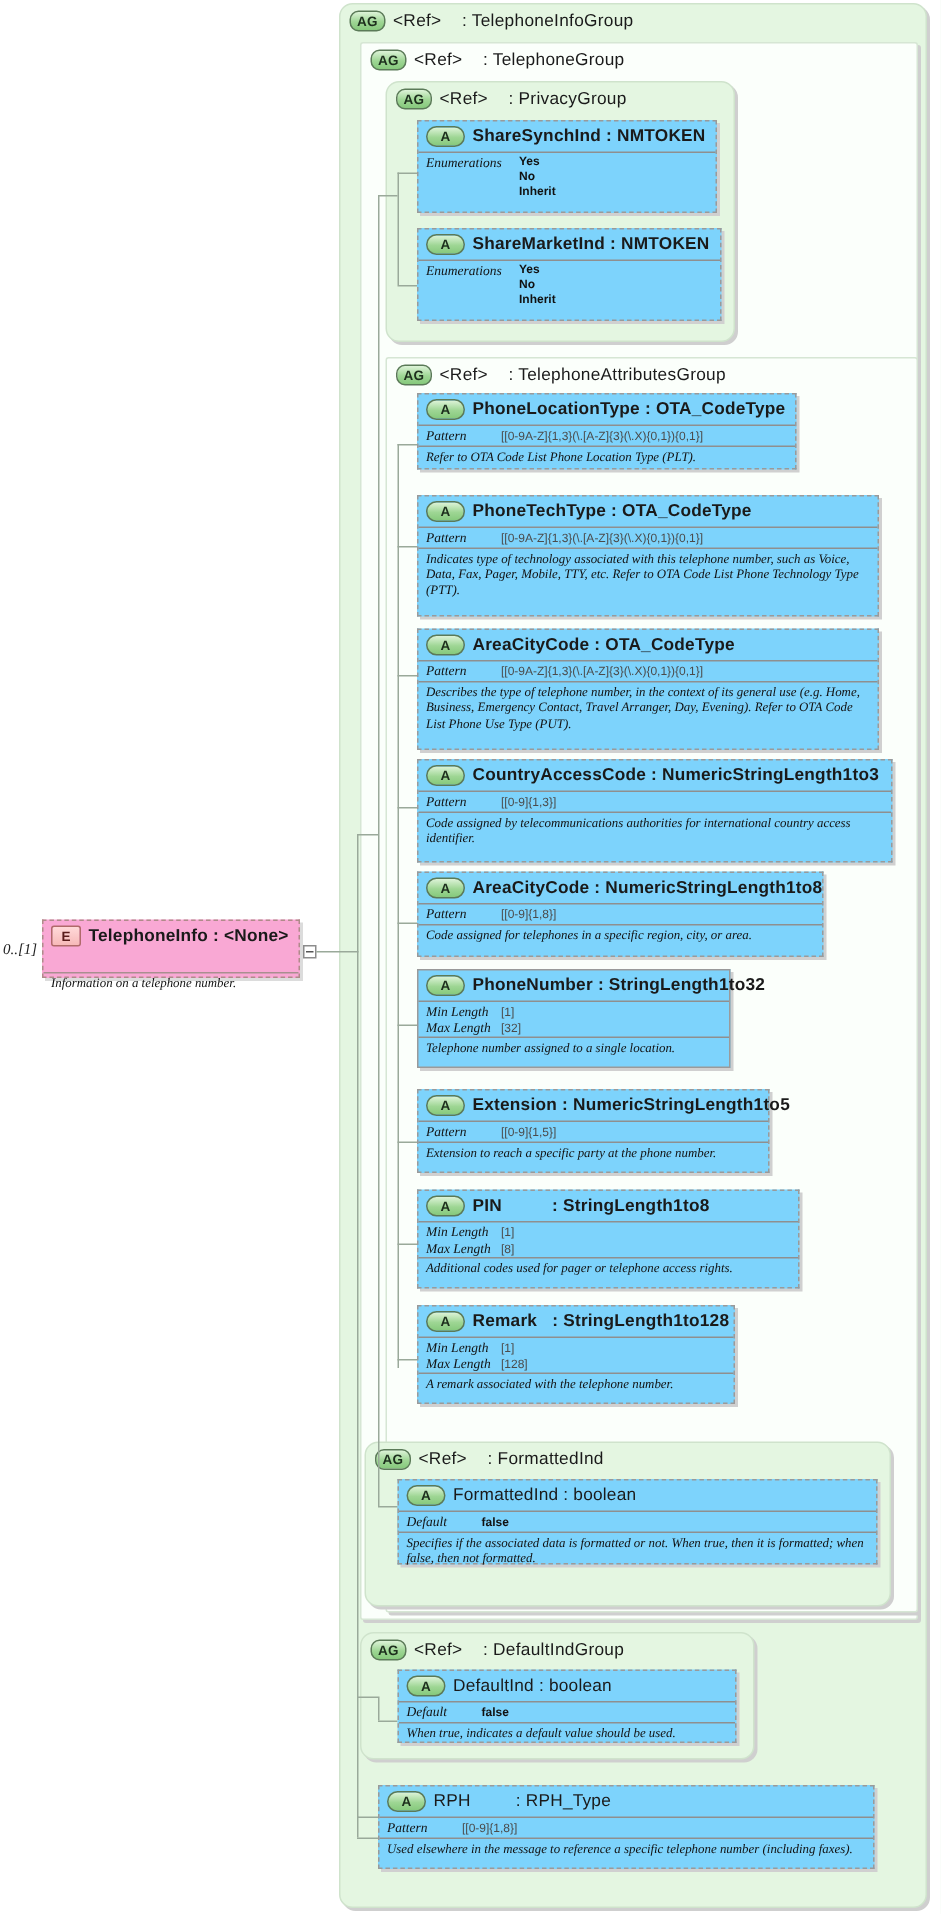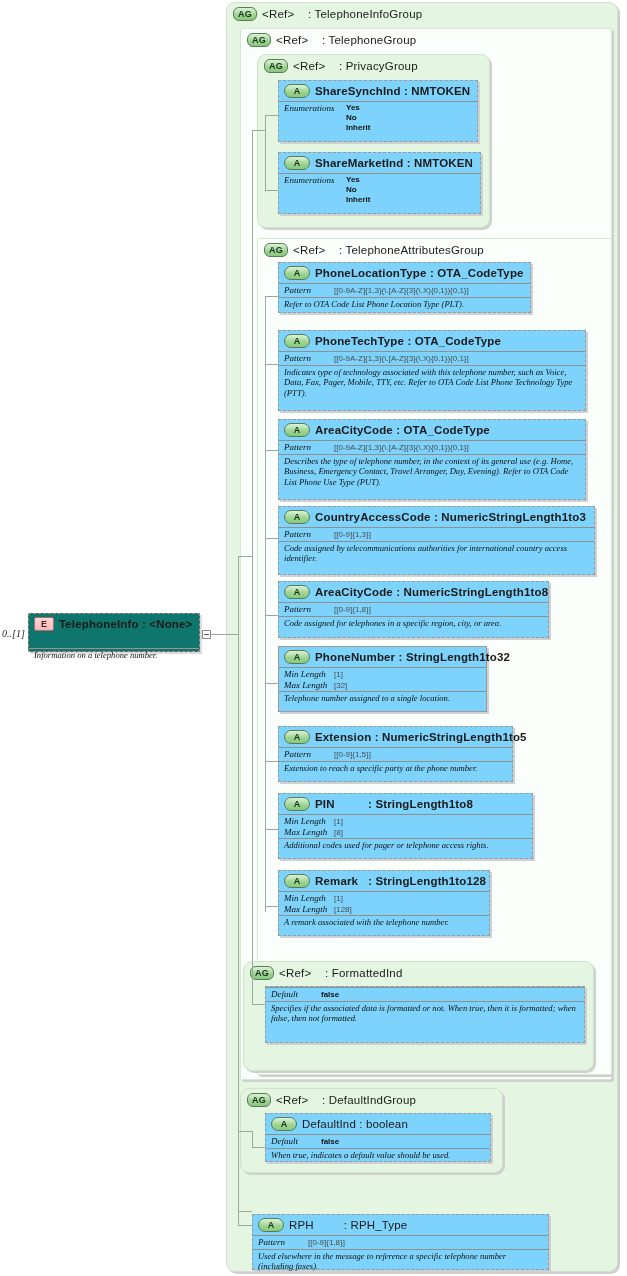--- a/index.html
+++ b/index.html
@@ -125,21 +125,21 @@
     font-family: "Liberation Serif", serif;
     font-style: italic;
     font-size: 8.6px;
     line-height: 1.22;
     color: #111;
   }
 
   
   .card-root {
     position: absolute;
-    background: #0f766e;
+    background: #f9a8d4;
     border: 1px dashed #b08a8a;
     box-shadow: 2px 2px 0 0 #dcdcdc;
   }
   .card-root .node-title { font-weight: 700; }
   .card-root .doc { border-top: 1px solid #a88f8f; margin-top: 14px; }
 
   .occurs {
     position: absolute;
     font-family: "Liberation Serif", serif;
     font-style: italic;
@@ -395,41 +395,44 @@
         <span class="facet-key" style="width:50px;">Min Length</span><span class="facet-val">[1]</span>
       </div>
       <div class="facet-row">
         <span class="facet-key" style="width:50px;">Max Length</span><span class="facet-val">[128]</span>
       </div>
     </div>
     <div class="doc">A remark associated with the telephone number.</div>
   </div>
 
   <div class="node optional" style="left:265px; top:986px; width:320px; height:57px;">
+    <div class="node-title thin">
+      <span class="badge attr">A</span><span class="hdr-txt">FormattedInd : boolean</span>
+    </div>
     <div class="facets">
       <div class="facet-row">
         <span class="facet-key" style="width:50px;">Default</span><span class="facet-val plainval">false</span>
       </div>
     </div>
     <div class="doc">Specifies if the associated data is formatted or not.  When true, then it is formatted; when false, then not formatted.</div>
   </div>
 
   <div class="node optional" style="left:265px; top:1113px; width:226px; height:49px;">
     <div class="node-title thin">
       <span class="badge attr">A</span><span class="hdr-txt">DefaultInd : boolean</span>
     </div>
     <div class="facets">
       <div class="facet-row">
         <span class="facet-key" style="width:50px;">Default</span><span class="facet-val plainval">false</span>
       </div>
     </div>
     <div class="doc">When true, indicates a default value should be used.</div>
   </div>
 
-  <div class="node optional" style="left:252px; top:1190px; width:297px; height:56px;margin-top:24px;">
+  <div class="node optional" style="left:252px; top:1190px; width:331px; height:56px;">
     <div class="node-title thin">
       <span class="badge attr">A</span><span class="hdr-txt" style="white-space:pre;">RPH         : RPH_Type</span>
     </div>
     <div class="facets">
       <div class="facet-row">
         <span class="facet-key" style="width:50px;">Pattern</span><span class="facet-val">[[0-9]{1,8}]</span>
       </div>
     </div>
     <div class="doc">Used elsewhere in the message to reference a specific telephone number (including faxes).</div>
   </div>

